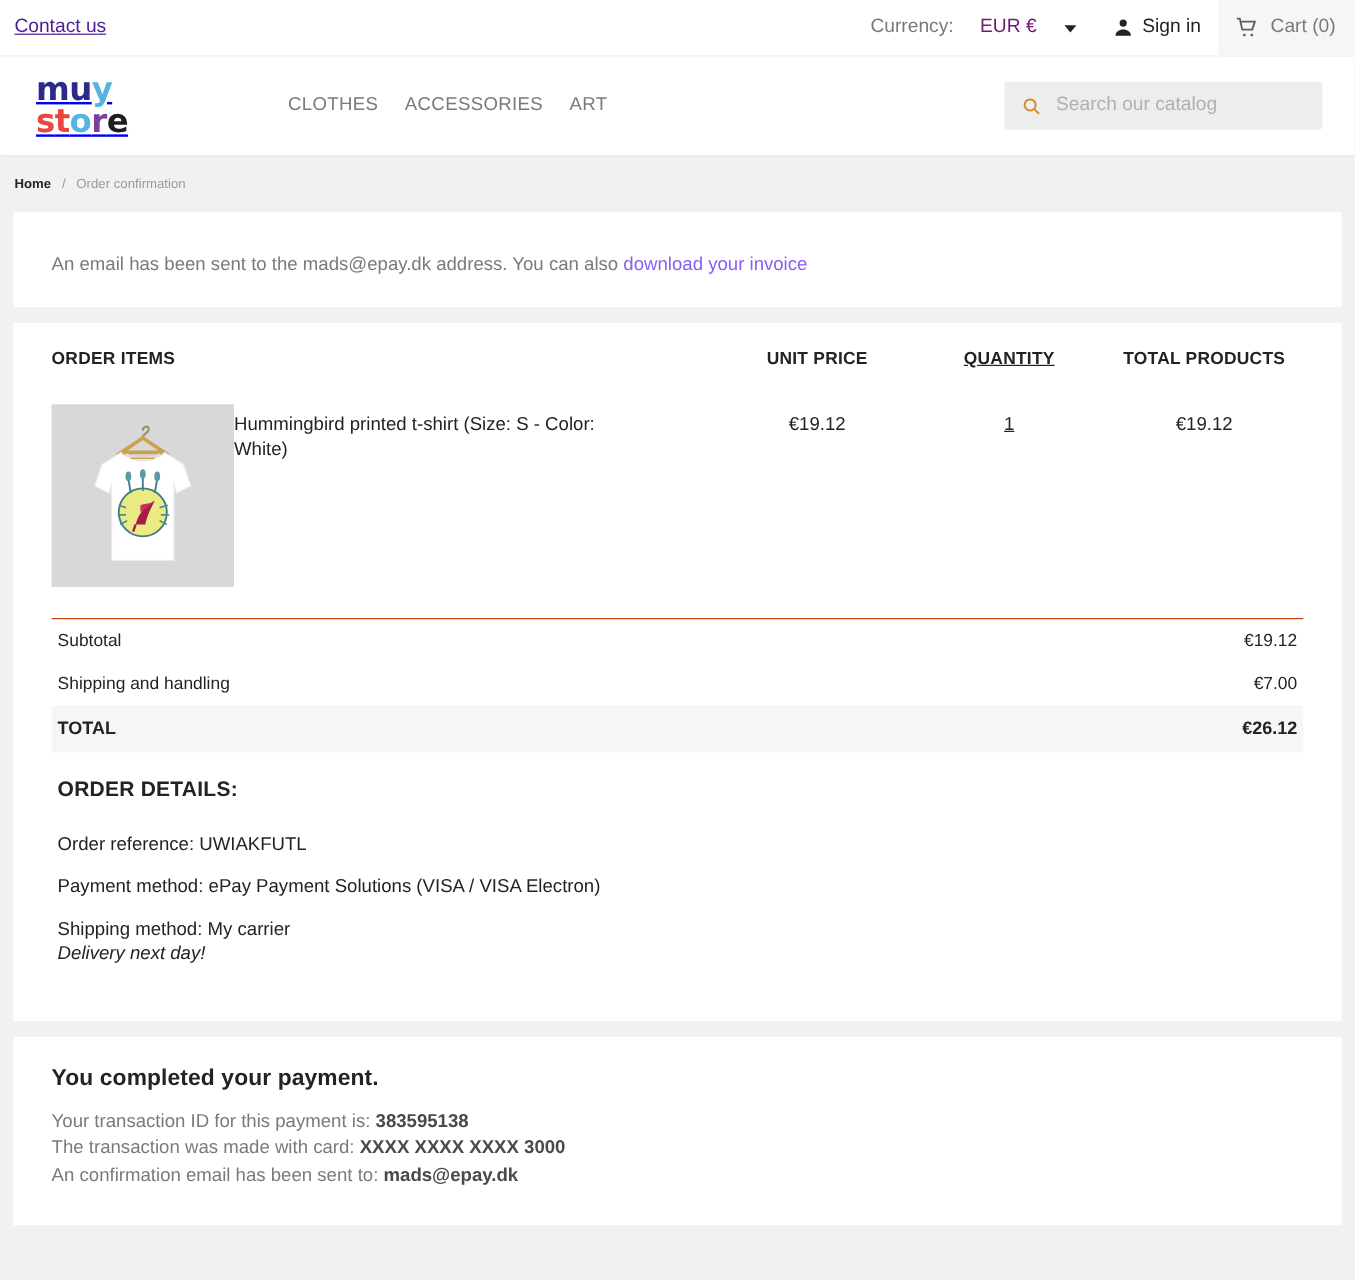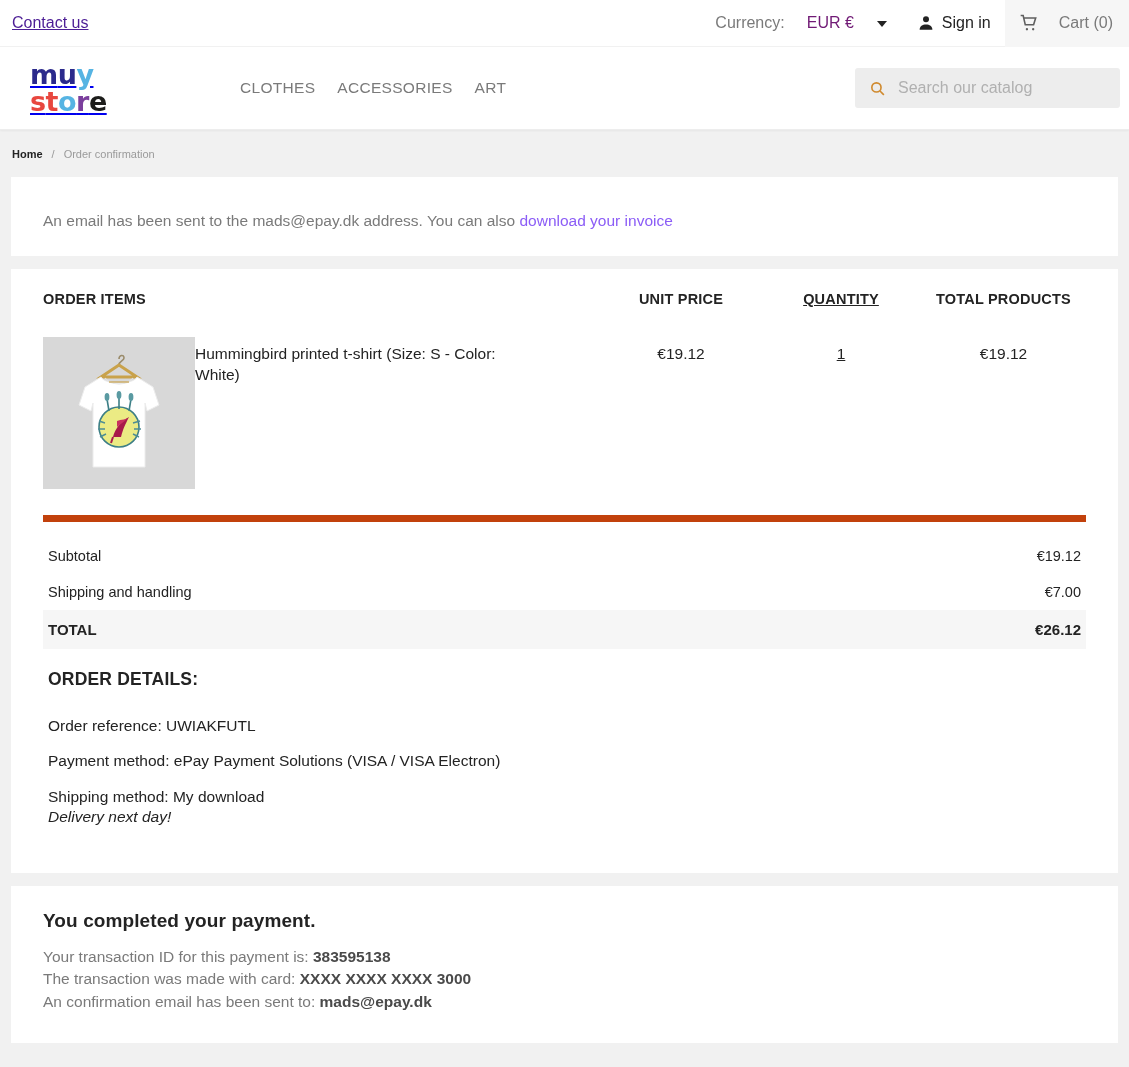--- a/index.html
+++ b/index.html
@@ -54,21 +54,21 @@
     display: flex;
     align-items: center;
     gap: 7px;
     padding: 0 14px;
     font-size: 16px;
     color: #232323;
   }
   .cart-btn {
     display: flex;
     align-items: center;
-    gap: 20px;
+    gap: 10px;
     padding: 0 16px 0 14px;
     background: #f6f6f6;
     font-size: 16px;
     color: #7a7a7a;
   }
   .icon-svg { display: block; }
 
   
   .header {
     height: 83px;
@@ -95,21 +95,21 @@
     margin-left: 100px;
   }
   .nav a {
     font-size: 15.5px;
     color: #7a7a7a;
     text-decoration: none;
     letter-spacing: 0.3px;
   }
   .search-wrap {
     margin-left: auto;
-    margin-right: 9px;
+    margin-right: 27px;
     width: 265px;
     height: 40px;
     background: #ededed;
     border-radius: 3px;
     display: flex;
     align-items: center;
     padding: 0 14px;
     gap: 12px;
   }
   .search-input {
@@ -192,21 +192,21 @@
     line-height: 1.35;
     padding-top: 7px;
     padding-right: 60px;
   }
   .cell-num {
     text-align: center;
     font-size: 15.5px;
     padding-top: 8px;
   }
 
-  .totals { border-top: 7px solid #c2410c; padding-top: 16px; }
+  .totals { border-top: 1px solid #c2410c; padding-top: 0; }
   .total-row {
     display: flex;
     justify-content: space-between;
     align-items: center;
     font-size: 14.5px;
     padding: 10px 5px 10px 5px;
   }
   .total-row.grand {
     background: #f6f6f6;
     font-weight: bold;
@@ -385,21 +385,21 @@
       <span>TOTAL</span>
       <span>€26.12</span>
     </div>
   </div>
 
   <div class="details">
     <h2 class="details-title">ORDER DETAILS:</h2>
     <div class="details-line">Order reference: UWIAKFUTL</div>
     <div class="details-line">Payment method: ePay Payment Solutions (VISA / VISA Electron)</div>
     <div class="details-line">
-      <span>Shipping method: My download</span><br>
+      <span>Shipping method: My carrier</span><br>
       <em>Delivery next day!</em>
     </div>
   </div>
 
 </div>
 
 <div class="gap"></div>
 
 <div class="panel payment-panel">
   <h2 class="payment-title">You completed your payment.</h2>

